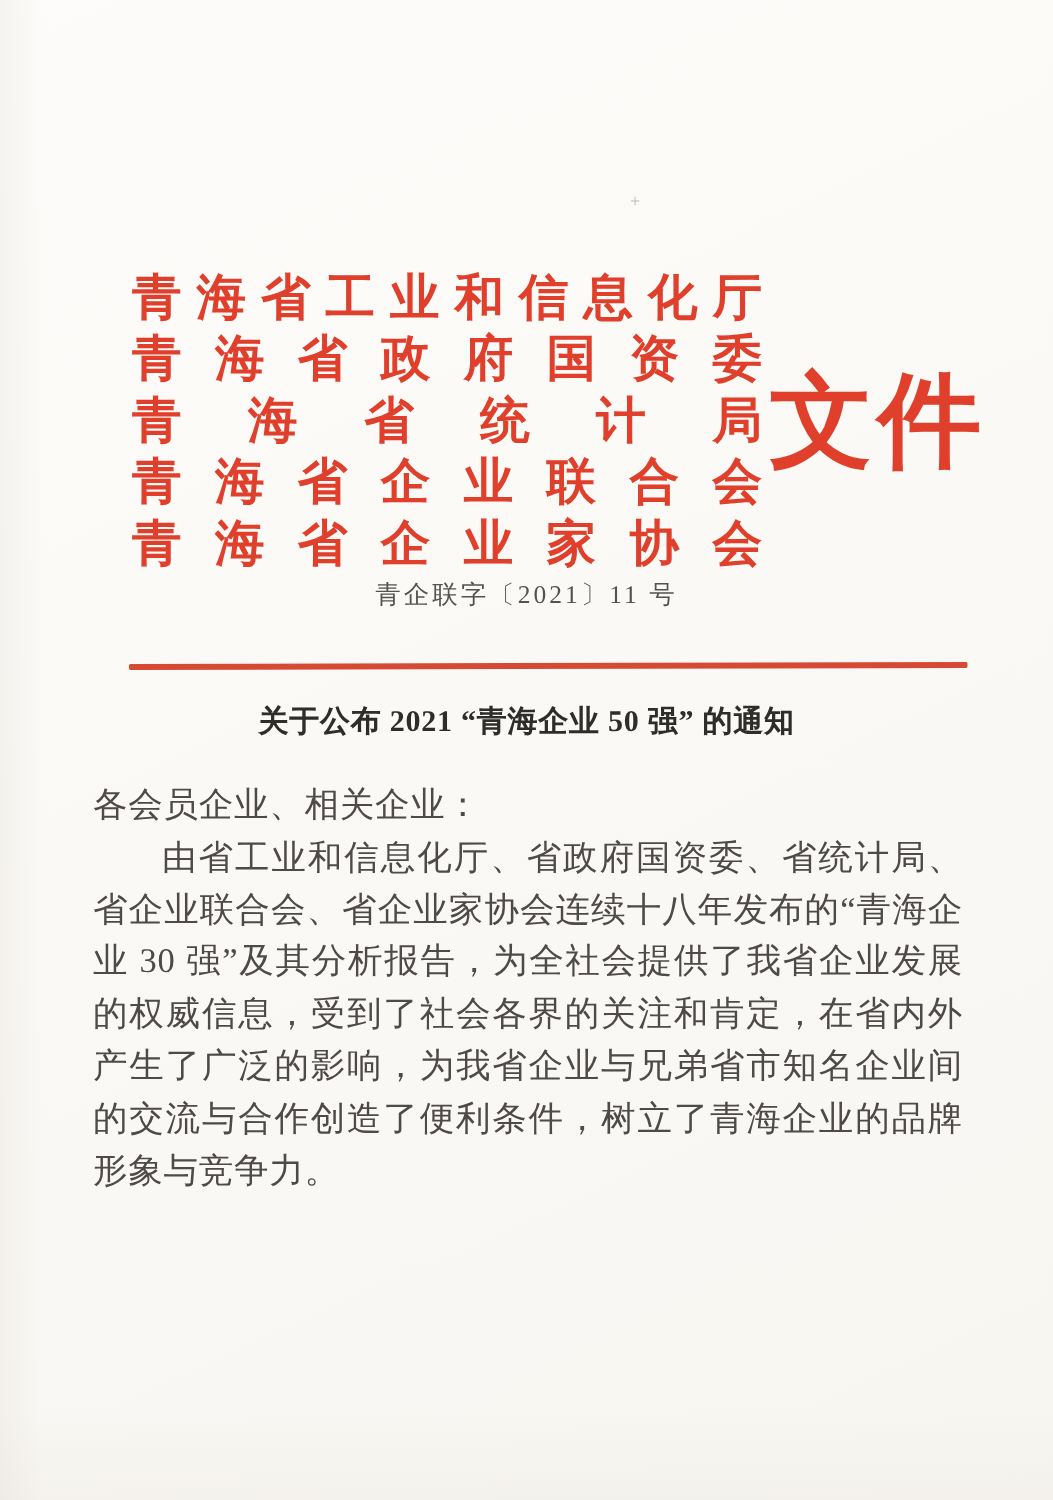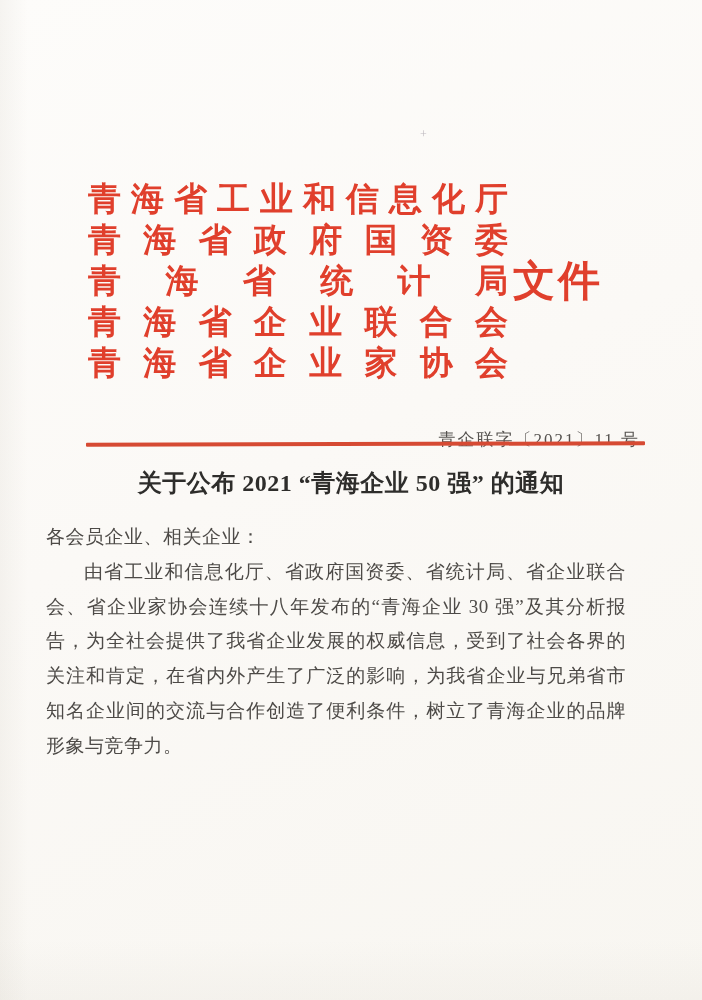--- a/index.html
+++ b/index.html
@@ -43,34 +43,34 @@
     line-height: 41px;
     font-size: 33px;
     font-weight: bold;
     white-space: nowrap;
   }
 
   .doc-type {
     position: absolute;
     left: 513px;
     top: 252px;
-    font-size: 42px;
+    font-size: 69px;
     line-height: 58px;
     font-weight: bold;
     letter-spacing: 3px;
     color: var(--header-red, #e03f2c);
     white-space: nowrap;
   }
 
   .doc-number {
     position: absolute;
     left: 62px;
-    top: 428px;
+    top: 385px;
     width: 578px;
-    text-align: right;
+    text-align: center;
     font-size: 17px;
     letter-spacing: 2px;
     color: var(--docnum-gray, #55524f);
     white-space: nowrap;
   }
 
   .red-rule {
     position: absolute;
     left: 86px;
     top: 442px;
@@ -81,33 +81,33 @@
     transform: rotate(-0.15deg);
   }
 
   .title {
     position: absolute;
     left: 62px;
     top: 467px;
     width: 578px;
     margin: 0;
     text-align: center;
-    font-size: 24px;
+    font-size: 20px;
     font-weight: bold;
     letter-spacing: 0.5px;
     color: var(--title-black, #2e2d2b);
     white-space: nowrap;
   }
 
   .body-text {
     position: absolute;
-    left: 46px;
+    left: 62px;
     top: 520px;
     width: 580px;
-    font-size: 19px;
+    font-size: 23px;
     line-height: 34.8px;
     letter-spacing: 0.5px;
     color: var(--body-gray, #4d4a47);
     text-align: justify;
     text-justify: inter-character;
   }
   .body-text p { margin: 0; }
   .para { text-indent: 2em; }
 
   .reg-mark {

